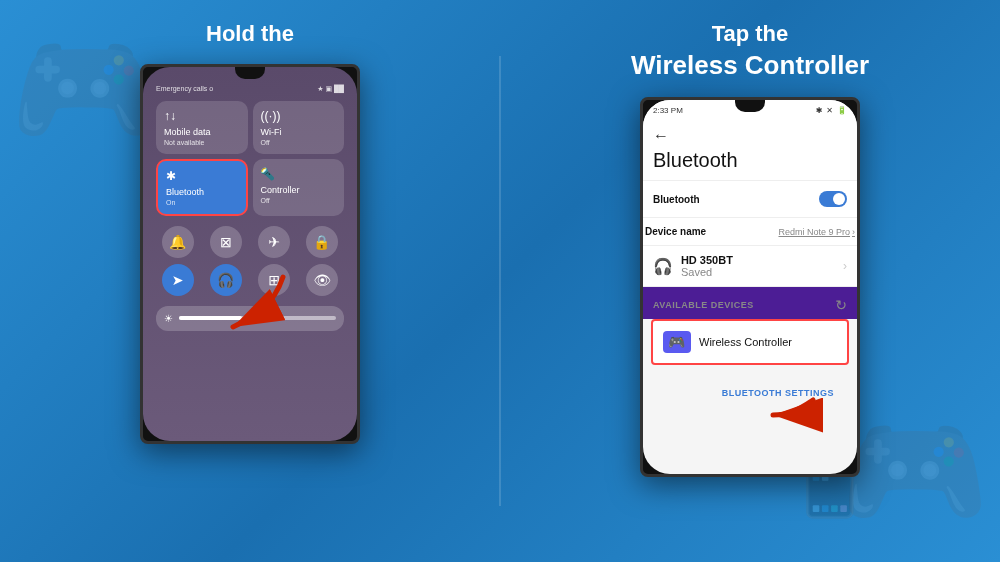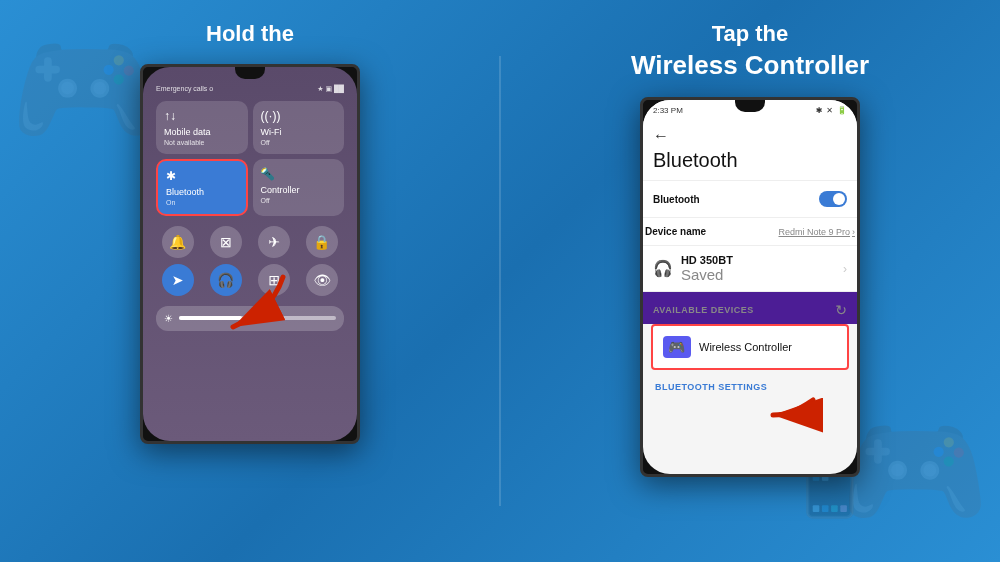--- a/index.html
+++ b/index.html
@@ -298,21 +298,21 @@
     }
     .bt-saved-info {
       flex: 1;
     }
     .bt-saved-name {
       font-size: 11px;
       font-weight: 600;
       color: #111;
     }
     .bt-saved-status {
-      font-size: 15px;
+      font-size: 11px;
       color: #888;
     }
     .bt-saved-chevron {
       font-size: 12px;
       color: #ccc;
     }
     .bt-available-header {
       display: flex;
       justify-content: space-between;
       align-items: center;
@@ -350,22 +350,22 @@
       justify-content: center;
       font-size: 14px;
       color: white;
     }
     .bt-wireless-name {
       font-size: 11px;
       font-weight: 500;
       color: #111;
     }
     .bt-settings-link {
-      text-align: left;
-      padding: 12px;
+      text-align: right;
+      padding: 23px;
       font-size: 9px;
       color: #3a7bd5;
       font-weight: 600;
       letter-spacing: 0.5px;
     }
 
     
     .divider {
       position: absolute;
       left: 50%;

